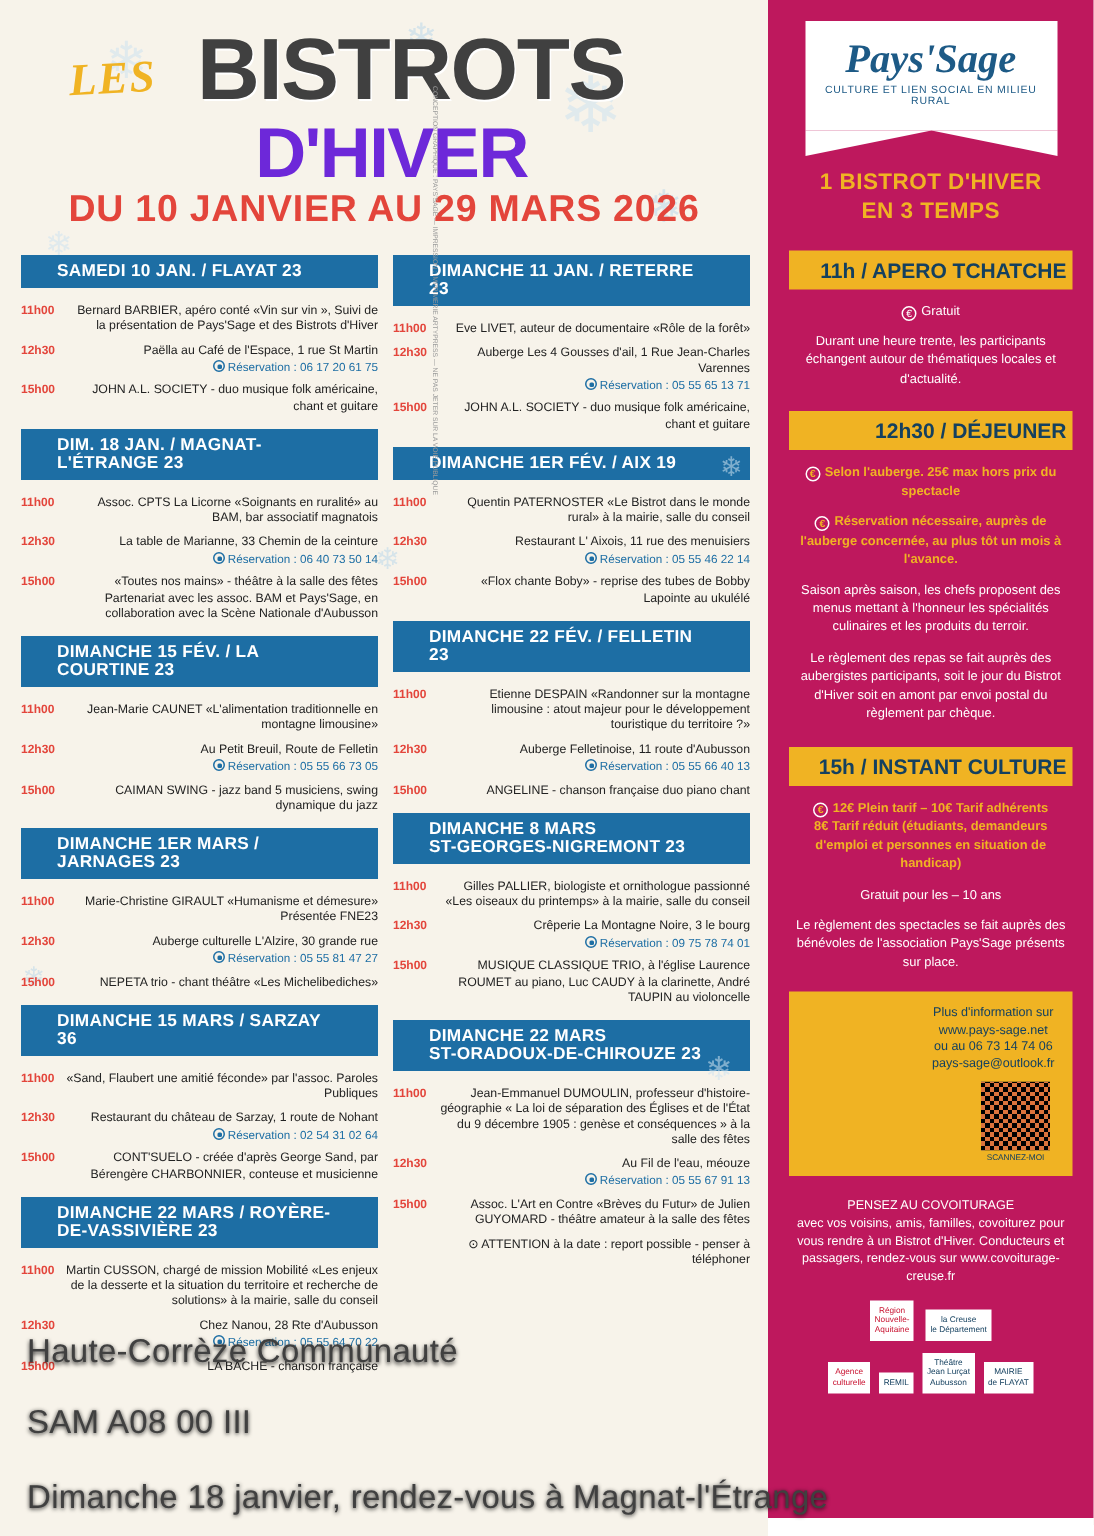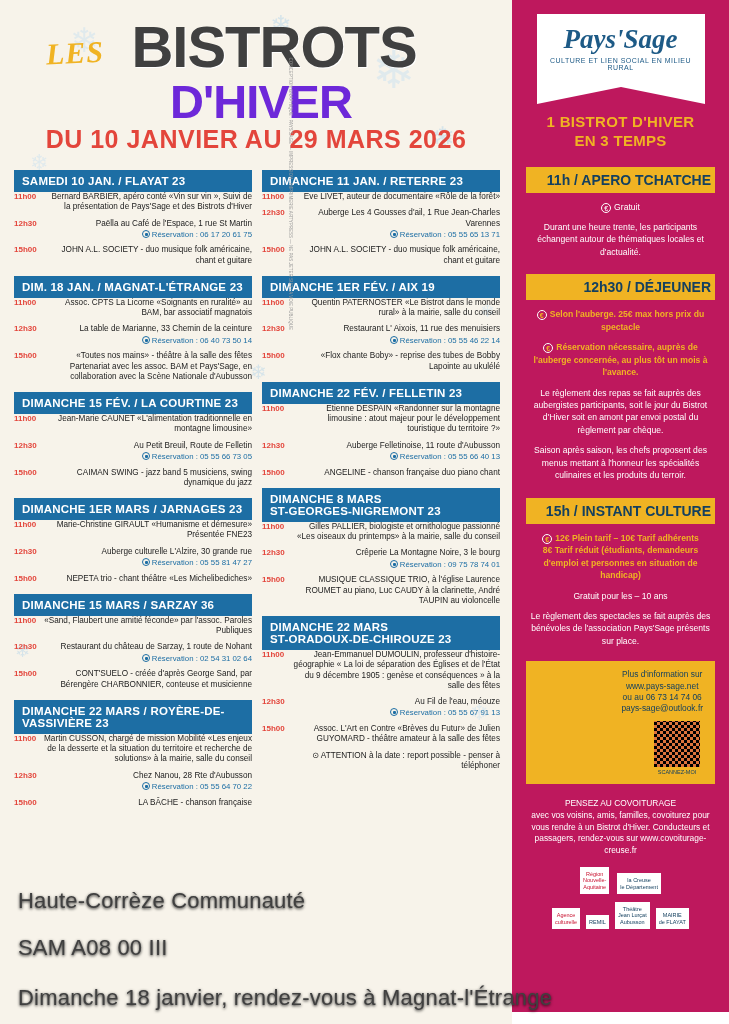--- a/index.html
+++ b/index.html
@@ -53,21 +53,21 @@
     color: #e3453b; font-size: 25px; font-weight: bold; 
     letter-spacing: .5px;
   }
 
   
   .program { display: flex; gap: 10px; padding: 8px 12px 0 14px; }
   .col { width: 50%; }
 
   .day-head {
     background: #1d6ea4; color: #ffffff; font-weight: bold;
-    font-size: 11.5px; padding: 5px 8px; margin: 10px 0 0 0;
+    font-size: 11.5px; padding: 5px 24px; margin: 10px 0 10px 0;
     letter-spacing: .2px;
   }
   .day-head.first { margin-top: 2px; }
 
   .ev { margin: 0 0 6px 0; position: relative; padding-left: 30px; font-size: 8px; line-height: 1.25; color: #2d2d2d; text-align: right; }
   .ev .time {
     position: absolute; left: 0; top: 0;
     color: #e3453b; font-weight: bold; font-size: 8px;
   }
   .ev .desc { color: #222; font-size: 8.2px; }
@@ -368,22 +368,22 @@
     </div>
     <div class="r-body r-gap">Durant une heure trente, les participants échangent autour de thématiques locales et d'actualité.</div>
 
     <div class="band">12h30 / DÉJEUNER</div>
     <div class="r-body r-yellow">
       <span class="euro">€</span><span>Selon l'auberge. 25€ max hors prix du spectacle</span>
     </div>
     <div class="r-body r-yellow r-gap">
       <span class="euro">€</span><span>Réservation nécessaire, auprès de l'auberge concernée, au plus tôt un mois à l'avance.</span>
     </div>
+    <div class="r-body r-gap">Saison après saison, les chefs proposent des menus mettant à l'honneur les spécialités culinaires et les produits du terroir.</div>
     <div class="r-body r-gap">Le règlement des repas se fait auprès des aubergistes participants, soit le jour du Bistrot d'Hiver soit en amont par envoi postal du règlement par chèque.</div>
-    <div class="r-body r-gap">Saison après saison, les chefs proposent des menus mettant à l'honneur les spécialités culinaires et les produits du terroir.</div>
 
     <div class="band">15h / INSTANT CULTURE</div>
     <div class="r-body r-yellow">
       <span class="euro">€</span><span>12€ Plein tarif – 10€ Tarif adhérents</span>
     </div>
     <div class="r-body r-yellow">8€ Tarif réduit (étudiants, demandeurs d'emploi et personnes en situation de handicap)</div>
     <div class="r-body r-gap">Gratuit pour les – 10 ans</div>
     <div class="r-body r-gap">Le règlement des spectacles se fait auprès des bénévoles de l'association Pays'Sage présents sur place.</div>
 
     <div class="info-box">

